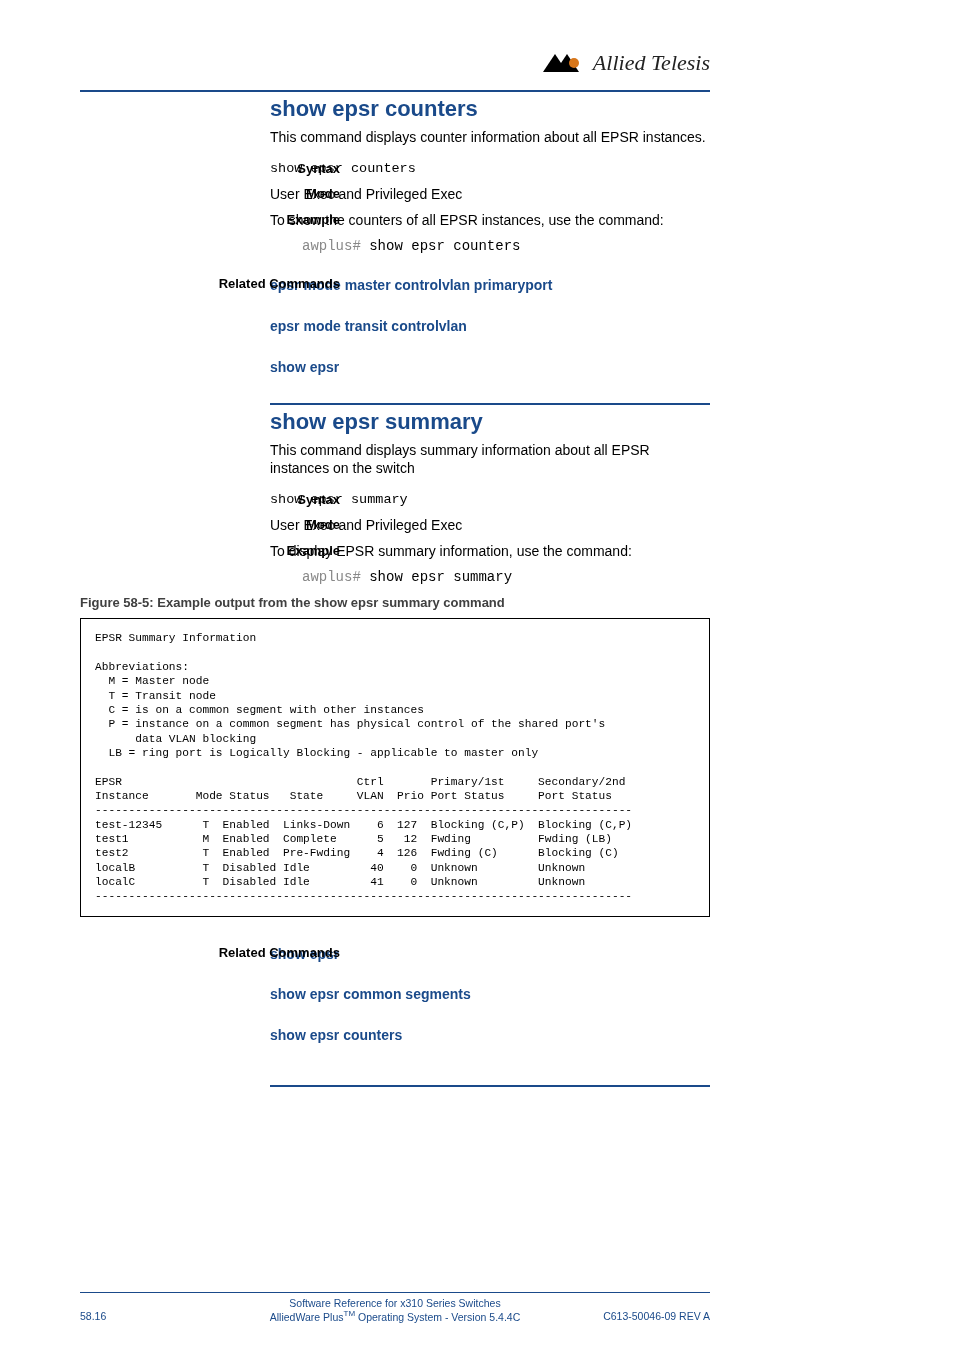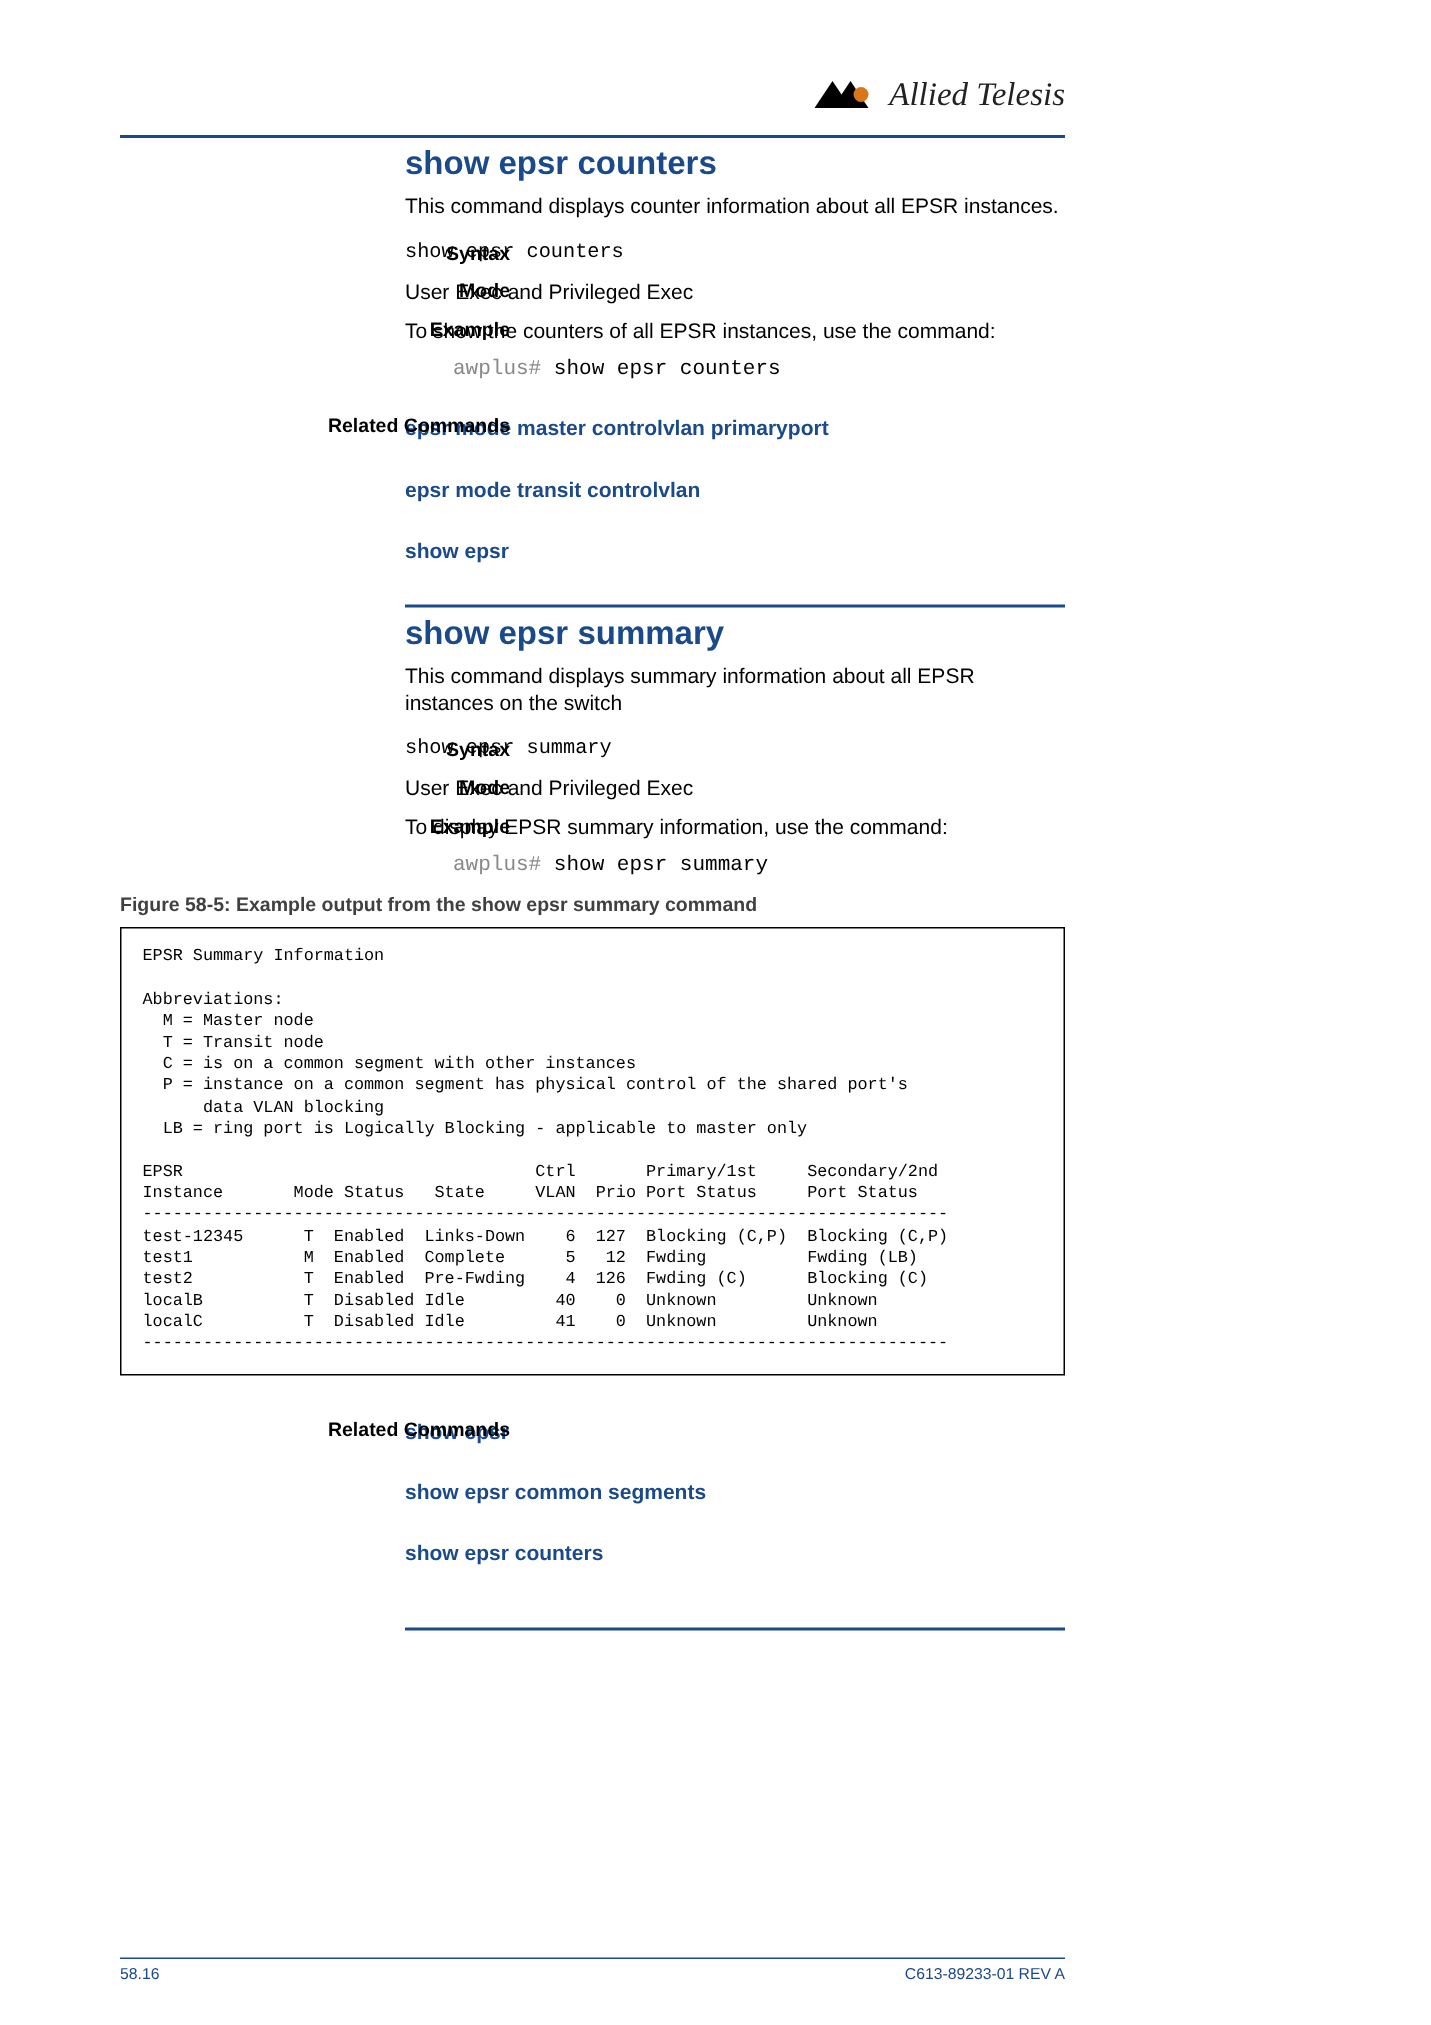--- a/index.html
+++ b/index.html
@@ -247,16 +247,22 @@
       <a href="#" class="link">show epsr counters</a>
     </div>
   </div>
 
   <div class="section-rule" style="margin-top:40px;"></div>
   <div class="content">
   </div>
 
   <div class="footer">
     <div class="left">58.16</div>
-    <div class="right">C613-89233-01 REV A</div>
+    <div class="center">
+      <div>Software Reference for x310 Series Switches</div>
+      <div>
+        <span>AlliedWare Plus</span><span class="tm">TM</span><span> Operating System   - Version 5.4.4C</span>
+      </div>
+    </div>
+    <div class="right">C613-50046-09 REV A</div>
   </div>
 
 </div>
 
 </body></html>

